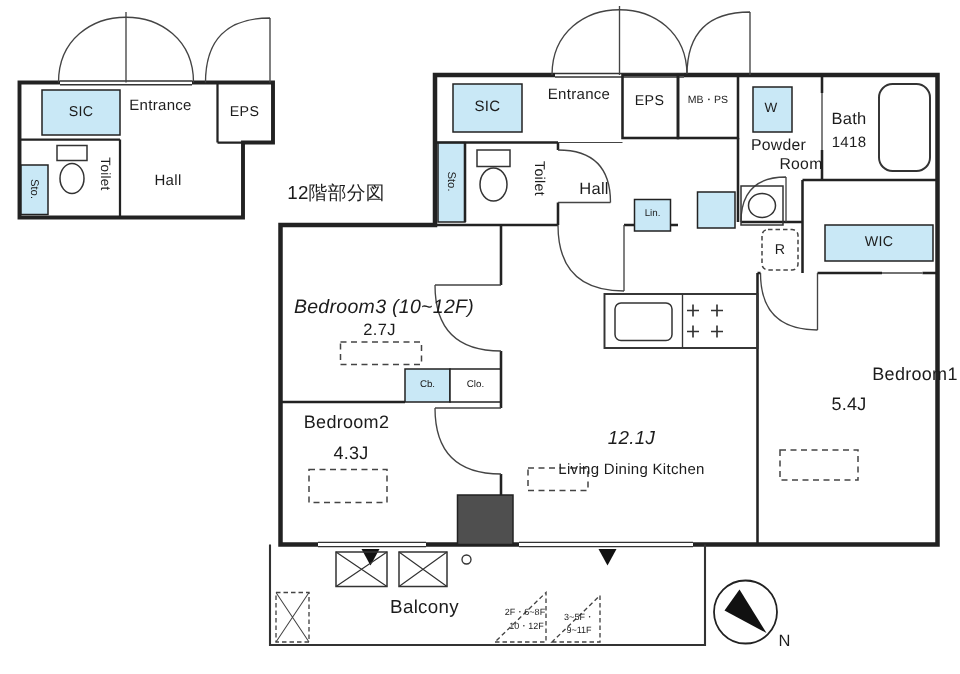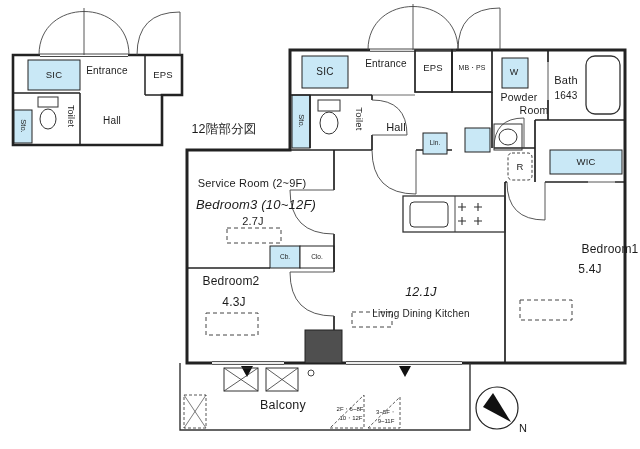--- a/index.html
+++ b/index.html
@@ -168,36 +168,35 @@
   <div class="lbl" style="left:224px;top:129px;font-size:12.5px;">12階部分図</div>
 
   <div class="lbl" style="left:325px;top:72px;font-size:10px;">SIC</div>
   <div class="lbl" style="left:386px;top:64px;font-size:10px;">Entrance</div>
   <div class="lbl" style="left:433px;top:68px;font-size:9.5px;">EPS</div>
   <div class="lbl tiny" style="left:472px;top:67px;font-size:7px;">MB・PS</div>
   <div class="lbl" style="left:514px;top:72px;font-size:9px;">W</div>
   <div class="lbl" style="left:519px;top:97px;font-size:10.5px;text-align:center;">Powder</div>
   <div class="lbl" style="left:519px;top:110px;font-size:10.5px;padding-left:30px;">Room</div>
   <div class="lbl" style="left:566px;top:80px;font-size:11px;">Bath</div>
-  <div class="lbl" style="left:566px;top:96px;font-size:10px;">1643</div>
+  <div class="lbl" style="left:566px;top:96px;font-size:10px;">1418</div>
   <div class="lbl vert tiny" style="left:301px;top:121px;font-size:7.5px;">Sto.</div>
   <div class="lbl vert" style="left:359px;top:119px;font-size:9.5px;">Toilet</div>
   <div class="lbl" style="left:396px;top:127px;font-size:11px;">Hall</div>
   <div class="lbl tiny" style="left:435px;top:143px;font-size:6.5px;">Lin.</div>
   <div class="lbl" style="left:520px;top:167px;font-size:9.5px;">R</div>
   <div class="lbl" style="left:586px;top:162px;font-size:9.5px;">WIC</div>
-  <div class="lbl" style="left:252px;top:183px;font-size:11px;">Service Room (2~9F)</div>
   <div class="lbl" style="left:256px;top:204px;font-size:13px;font-style:italic;">Bedroom3 (10~12F)</div>
   <div class="lbl" style="left:253px;top:221px;font-size:11px;">2.7J</div>
   <div class="lbl" style="left:231px;top:281px;font-size:12px;">Bedroom2</div>
   <div class="lbl" style="left:234px;top:302px;font-size:12px;">4.3J</div>
   <div class="lbl" style="left:421px;top:268px;font-size:10px;margin-top:46px;">Living Dining Kitchen</div>
   <div class="lbl" style="left:421px;top:292px;font-size:12.5px;font-style:italic;">12.1J</div>
   <div class="lbl" style="left:566px;top:249px;font-size:12px;margin-left:44px;">Bedroom1</div>
-  <div class="lbl" style="left:566px;top:269px;font-size:12px;margin-left:24px;">5.4J</div>
+  <div class="lbl" style="left:566px;top:269px;font-size:12px;">5.4J</div>
   <div class="lbl tiny" style="left:285px;top:257px;font-size:6.5px;">Cb.</div>
   <div class="lbl tiny" style="left:317px;top:257px;font-size:6.5px;">Clo.</div>
   <div class="lbl" style="left:283px;top:405px;font-size:12.5px;">Balcony</div>
   <div class="lbl tiny" style="left:350px;top:409px;font-size:6px;">2F・6~8F</div>
   <div class="lbl tiny" style="left:351px;top:418px;font-size:6px;">10・12F</div>
   <div class="lbl tiny" style="left:386px;top:412px;font-size:6px;">3~5F・</div>
   <div class="lbl tiny" style="left:386px;top:421px;font-size:6px;">9~11F</div>
   <div class="lbl" style="left:523px;top:428px;font-size:11px;">N</div>
 
 </div>

